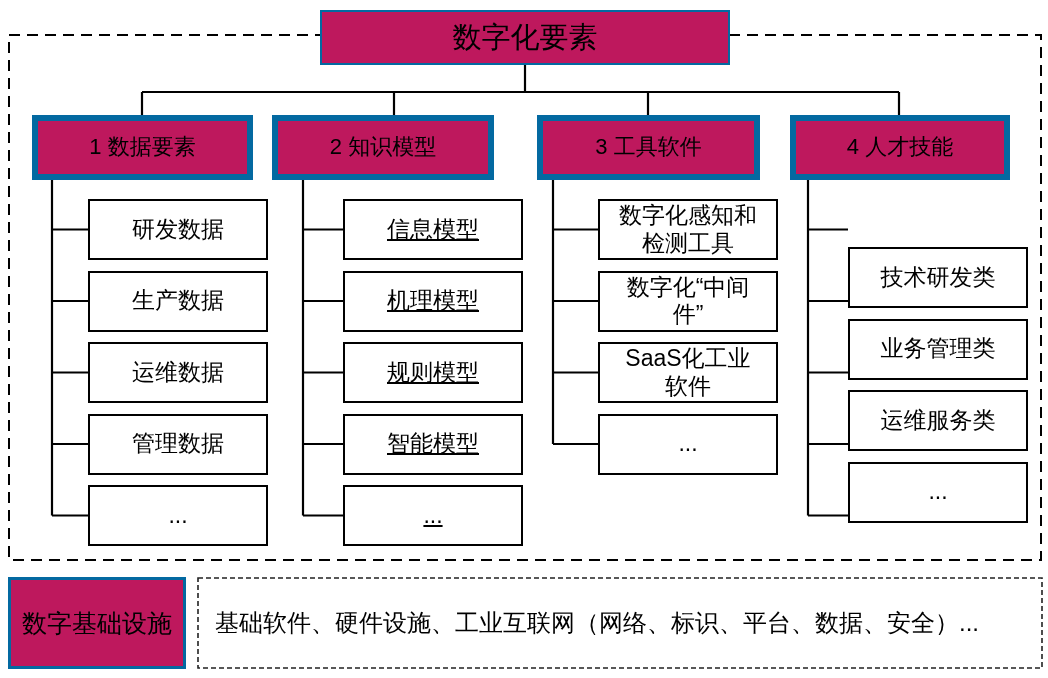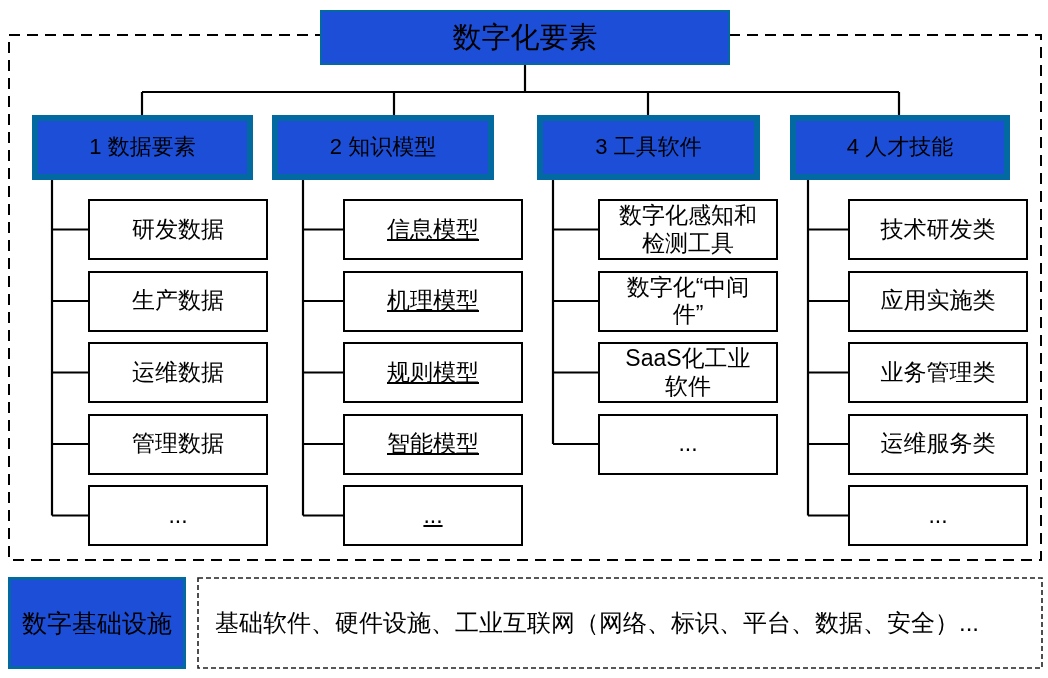--- a/index.html
+++ b/index.html
@@ -17,21 +17,21 @@
     overflow: hidden;
   }
   #lines {
     position: absolute;
     left: 0;
     top: 0;
     z-index: 0;
   }
   .box {
     position: absolute;
-    background: #1d4ed8;
+    background: #be185d;
     border: 6px solid #0369a1;
     box-sizing: border-box;
     display: flex;
     align-items: center;
     justify-content: center;
     text-align: center;
     z-index: 1;
     white-space: pre-line;
     line-height: 1.2;
   }
@@ -50,21 +50,21 @@
   .cat-4 { left: 790px; width: 220px; }
   .col {
     position: absolute;
     top: 199px;
     width: 180px;
     z-index: 1;
   }
   .col-1 { left: 88px; }
   .col-2 { left: 343px; text-decoration: underline; }
   .col-3 { left: 598px; }
-  .col-4 { left: 848px; }
+  .col-4 { left: 848px; margin-top: 48px; }
   .item-box {
     background: #ffffff;
     border: 2px solid #000000;
     box-sizing: border-box;
     height: 61px;
     margin-bottom: 10.5px;
     display: flex;
     align-items: center;
     justify-content: center;
     text-align: center;
@@ -135,21 +135,20 @@
       <div class="item-box">数字化感知和
 检测工具</div>
       <div class="item-box">数字化“中间
 件”</div>
       <div class="item-box">SaaS化工业
 软件</div>
       <div class="item-box">...</div>
     </div>
   <div class="col col-4">
       <div class="item-box">技术研发类</div>
-      <div class="item-box">应用实施类</div>
       <div class="item-box">业务管理类</div>
       <div class="item-box">运维服务类</div>
       <div class="item-box">...</div>
     </div>
 
   <div class="box infra-label-box">数字基础设施</div>
   <div class="infra-desc">基础软件、硬件设施、工业互联网（网络、标识、平台、数据、安全）...</div>
 
 </div>
 

